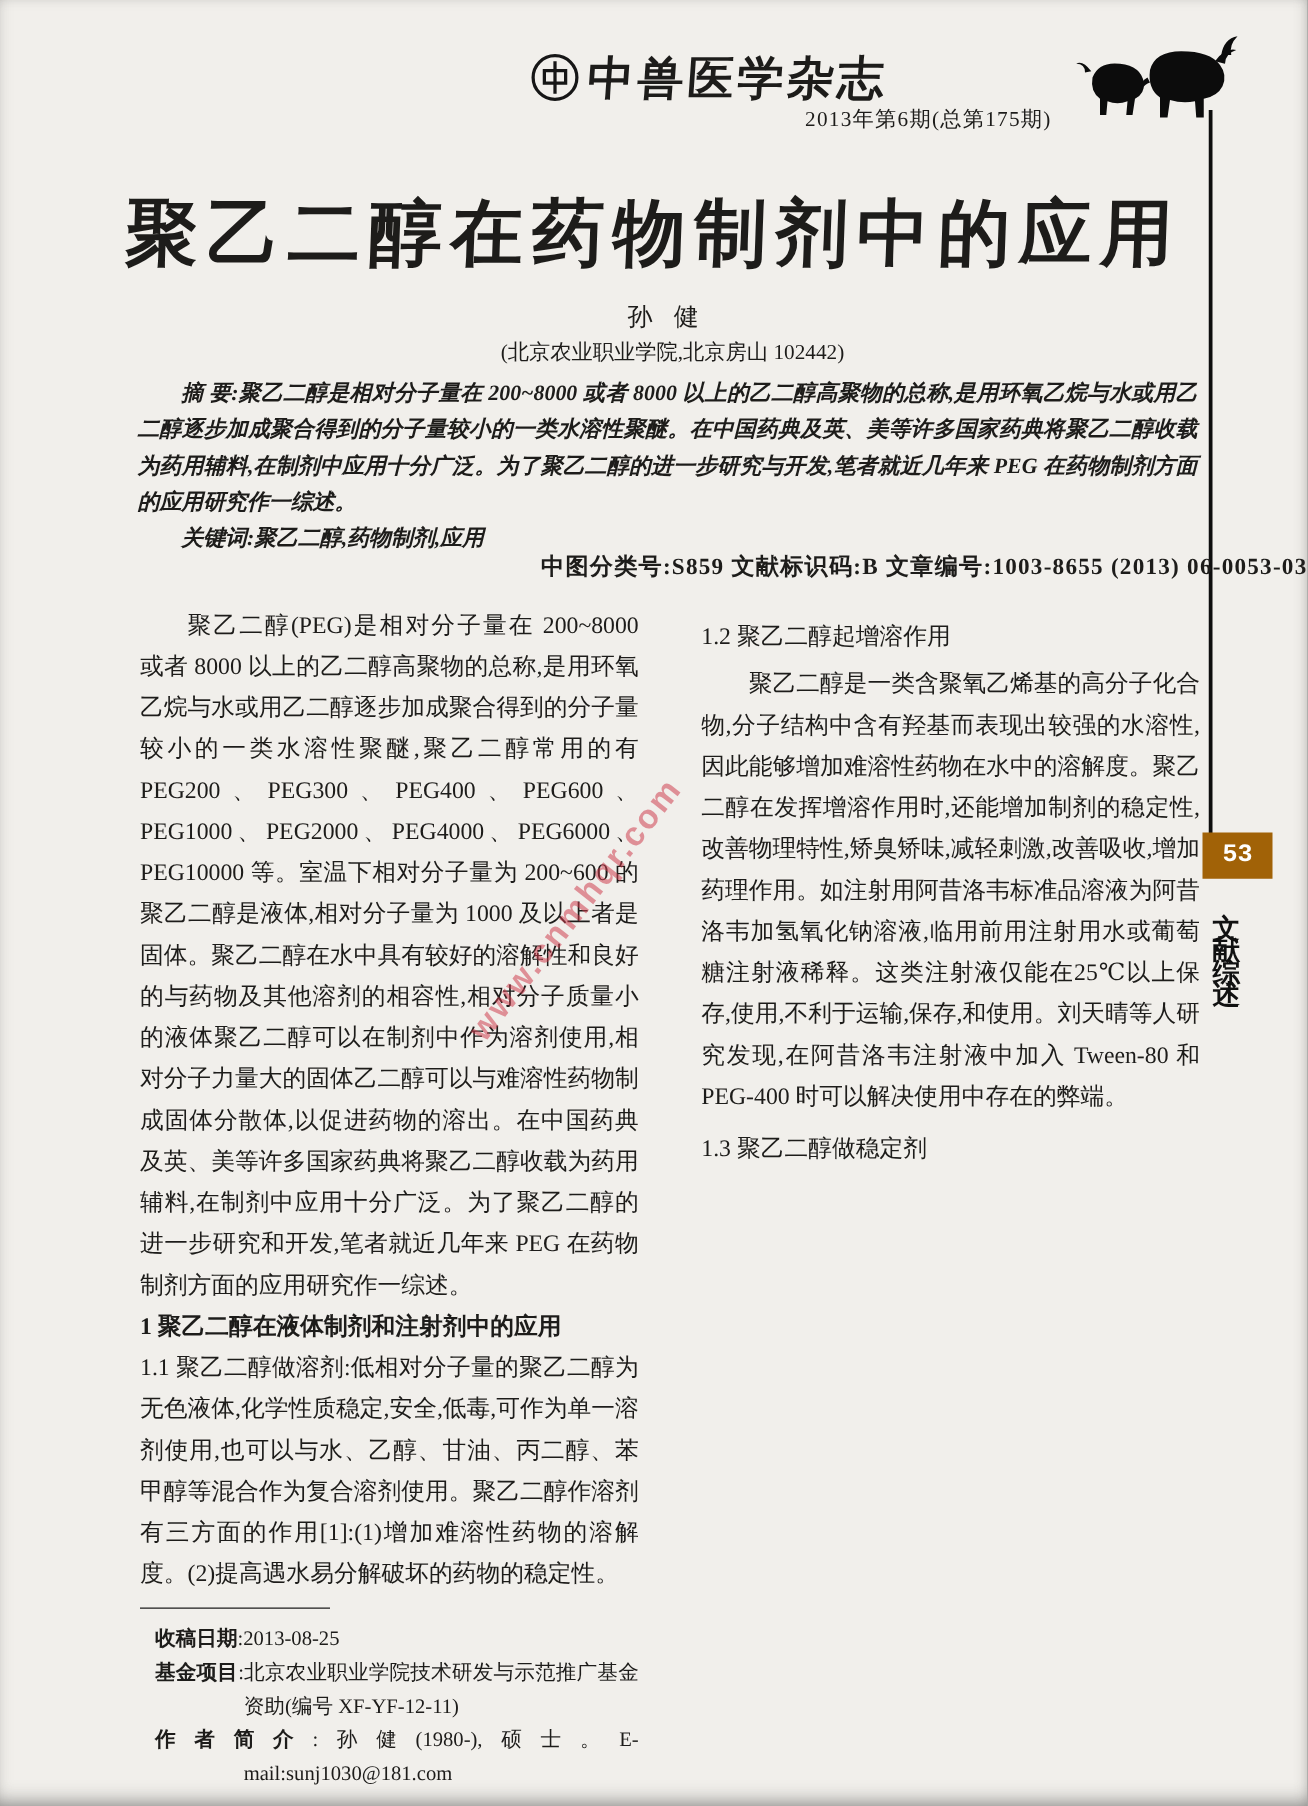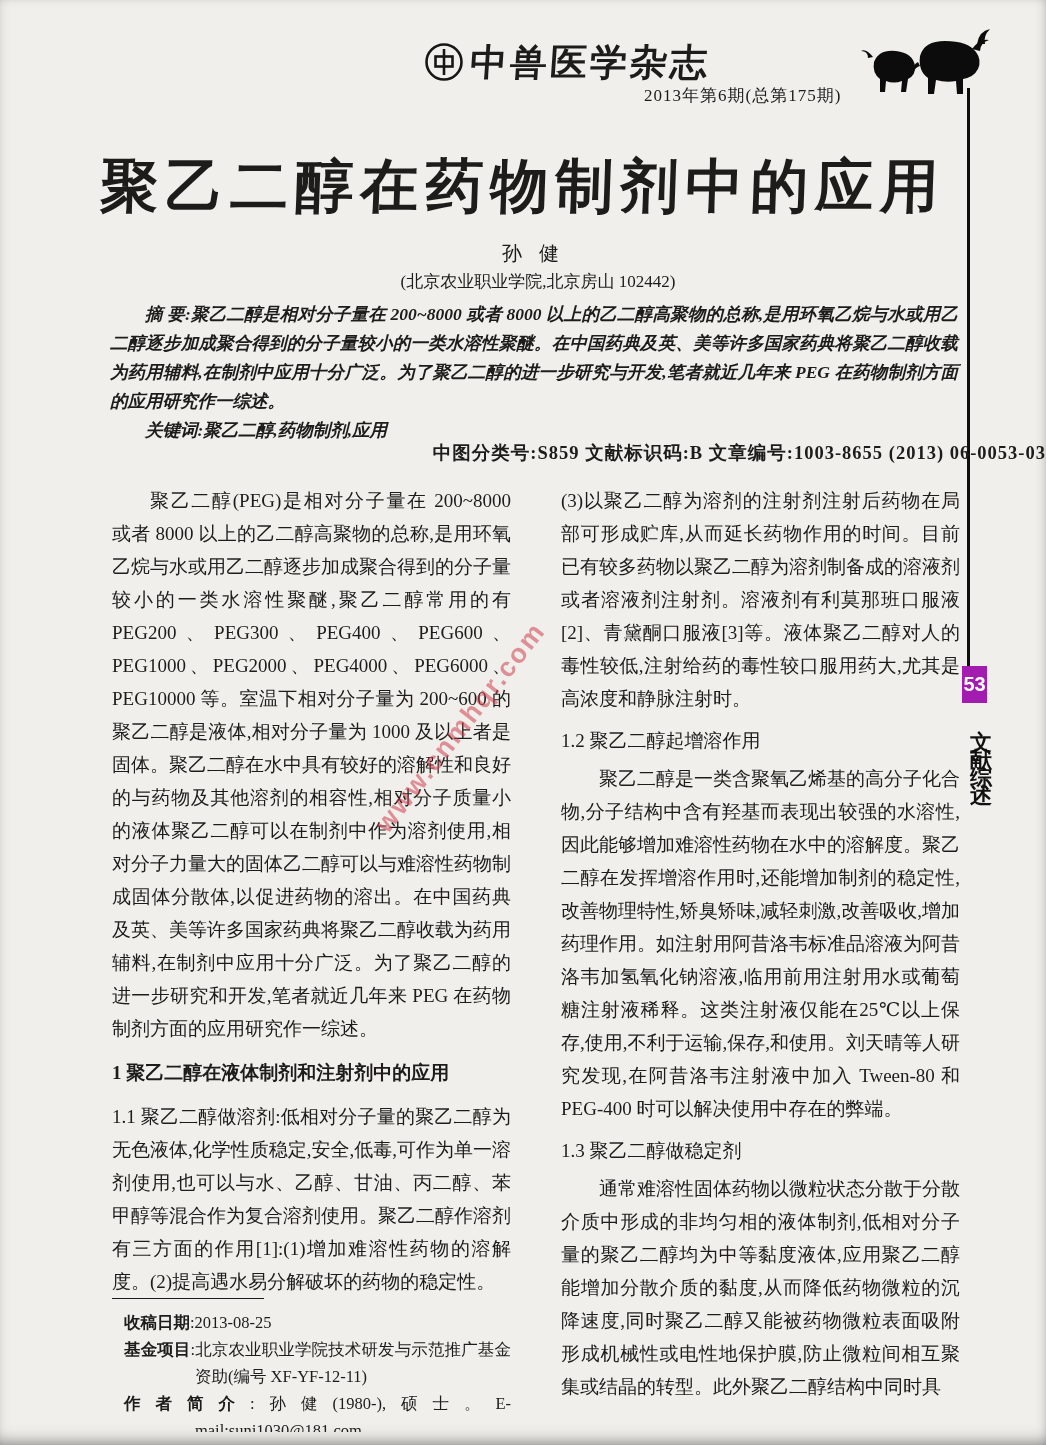--- a/index.html
+++ b/index.html
@@ -18,23 +18,23 @@
   
   .emblem { position:absolute; left:424px; top:42px; }
   .journal-name {
     position:absolute; left:470px; top:38px; font-size:37px; font-weight:900;
     letter-spacing:3px; transform:skewX(-4deg); white-space:nowrap;
   }
   .issue-info { position:absolute; left:644px; top:84px; font-size:17px; letter-spacing:1px; }
   .artwork { position:absolute; left:860px; top:24px; }
   .vrule { position:absolute; left:967px; top:88px; width:3px; height:582px; background:#0e0e0e; }
   .page-badge {
-    position:absolute; left:962px; top:666px; width:25px; height:37px; background:#a21caf;
+    position:absolute; left:962px; top:666px; width:56px; height:37px; background:#a16207;
     color:#fff; font-size:20px; font-weight:700; display:flex; align-items:center; justify-content:center;
-    font-family:Liberation Sans, sans-serif;
+    font-family:Liberation Mono, monospace;
   }
   .side-label {
     position:absolute; left:966px; top:712px; writing-mode:vertical-rl; text-orientation:upright;
     font-size:22px; font-weight:700; letter-spacing:18px; color:#111;
   }
   
   .title {
     position:absolute; top:148px; left:0; width:100%; text-align:center;
     font-size:58px; font-weight:800; letter-spacing:7px; transform:skewX(-2deg);
   }
@@ -51,21 +51,21 @@
     font-size:18.5px; font-weight:700; letter-spacing:1px;
   }
   
   .columns {
     position:absolute; top:484px; left:112px; width:848px; height:948px;
     display:flex; gap:50px; font-size:19px; line-height:33px; text-align:justify;
   }
   .col { width:399px; height:100%; display:flex; flex-direction:column; overflow:hidden; }
   .para { text-indent:2em; }
   .para.noindent { text-indent:0; }
-  .h1 { font-weight:700; margin:11px 0; }
+  .h1 { font-weight:700; margin:0 0; }
   .h2 { margin:9px 0 5px; }
   .footblock { margin-top:auto; font-size:16.5px; line-height:27px; }
   .footsep { width:152px; border-top:1.6px solid #1c1c1c; margin-bottom:10px; }
   .footnote { padding-left:4.3em; text-indent:-4.3em;margin-left:12px; }
   .footnote b { font-weight:700; }
   
   .watermark {
     position:absolute; left:328px; top:712px; width:265px; text-align:center;
     transform:rotate(-52deg); font-size:27px; font-weight:700; letter-spacing:2px;
     color:rgba(206,56,72,.52); font-family:"Liberation Sans","DejaVu Sans",sans-serif;
@@ -121,23 +121,21 @@
       <p class="h1">1  聚乙二醇在液体制剂和注射剂中的应用</p>
       <p class="para noindent">1.1  聚乙二醇做溶剂:低相对分子量的聚乙二醇为无色液体,化学性质稳定,安全,低毒,可作为单一溶剂使用,也可以与水、乙醇、甘油、丙二醇、苯甲醇等混合作为复合溶剂使用。聚乙二醇作溶剂有三方面的作用[1]:(1)增加难溶性药物的溶解度。(2)提高遇水易分解破坏的药物的稳定性。</p>
       <div class="footblock">
         <div class="footsep"></div>
         <p class="footnote"><b>收稿日期</b><span>:2013-08-25</span></p>
         <p class="footnote"><b>基金项目</b><span>:北京农业职业学院技术研发与示范推广基金资助(编号 XF-YF-12-11)</span></p>
         <p class="footnote"><b>作者简介</b><span>:孙健(1980-),硕士。E-mail:sunj1030@181.com</span></p>
       </div>
     </div>
     <div class="col">
-      <p class="para noindent">(3)以聚乙二醇为溶剂的注射剂注射后药物在局部可形成贮库,从而延长药物作用的时间。目前已有较多药物以聚乙二醇为溶剂制备成的溶液剂或者溶液剂注射剂。溶液剂有利莫那班口服液[2]、青黛酮口服液[3]等。液体聚乙二醇对人的毒性较低,注射给药的毒性较口服用药大,尤其是高浓度和静脉注射时。</p>
       <p class="h2">1.2  聚乙二醇起增溶作用</p>
       <p class="para">聚乙二醇是一类含聚氧乙烯基的高分子化合物,分子结构中含有羟基而表现出较强的水溶性,因此能够增加难溶性药物在水中的溶解度。聚乙二醇在发挥增溶作用时,还能增加制剂的稳定性,改善物理特性,矫臭矫味,减轻刺激,改善吸收,增加药理作用。如注射用阿昔洛韦标准品溶液为阿昔洛韦加氢氧化钠溶液,临用前用注射用水或葡萄糖注射液稀释。这类注射液仅能在25℃以上保存,使用,不利于运输,保存,和使用。刘天晴等人研究发现,在阿昔洛韦注射液中加入 Tween-80 和 PEG-400 时可以解决使用中存在的弊端。</p>
       <p class="h2">1.3  聚乙二醇做稳定剂</p>
-      <p class="para">通常难溶性固体药物以微粒状态分散于分散介质中形成的非均匀相的液体制剂,低相对分子量的聚乙二醇均为中等黏度液体,应用聚乙二醇能增加分散介质的黏度,从而降低药物微粒的沉降速度,同时聚乙二醇又能被药物微粒表面吸附形成机械性或电性地保护膜,防止微粒间相互聚集或结晶的转型。此外聚乙二醇结构中同时具</p>
     </div>
   </div>
 
   <div class="watermark">www.cnmhqr.com</div>
 
 </div>
 
 </body></html>

